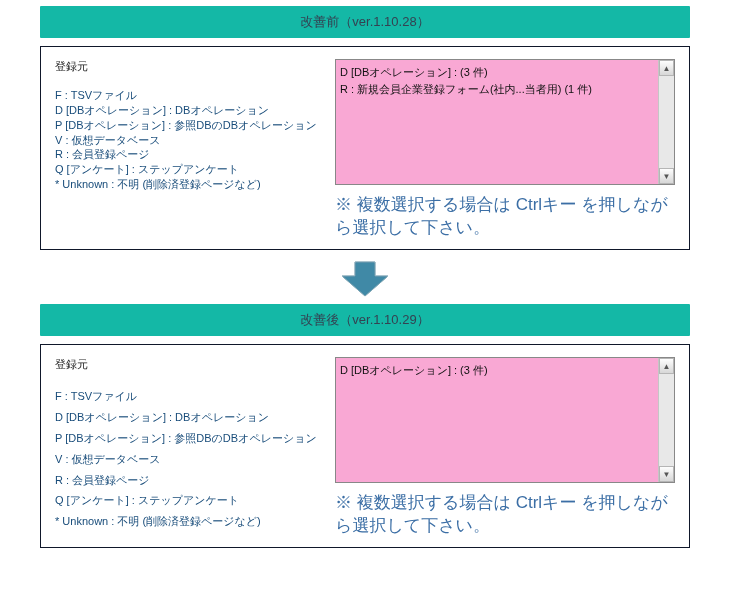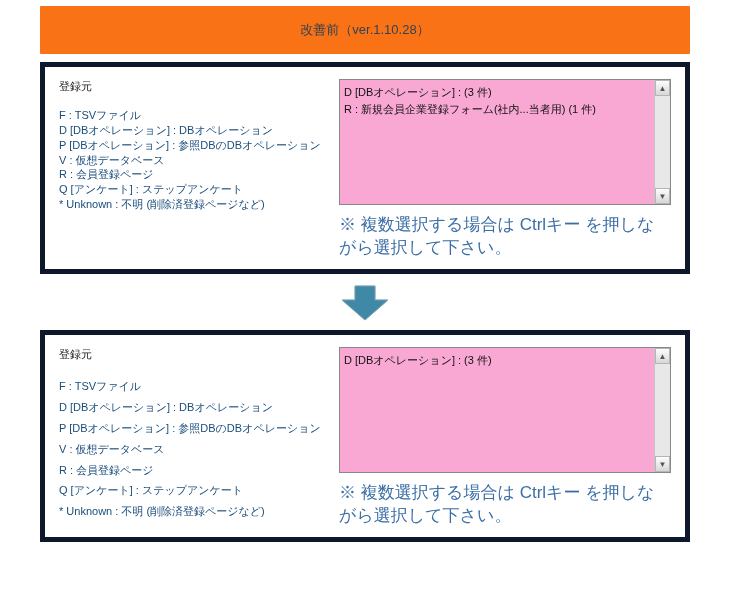--- a/index.html
+++ b/index.html
@@ -7,31 +7,31 @@
     margin: 0;
     padding: 0;
     font-family: "MS PGothic", "Hiragino Kaku Gothic Pro", Meiryo, sans-serif;
     font-size: 11px;
     background: #fff;
     width: 730px;
     height: 600px;
   }
   .wrap { width: 730px; padding: 0 40px; }
   .header-bar {
-    background: #f97316;
+    background: #14b8a6;
     color: #344252;
     text-align: center;
-    padding: 15px 0;
+    padding: 7px 0;
     font-size: 13px;
     margin-top: 6px;
     border-radius: 1px;
   }
   .panel {
     margin-top: 8px;
-    border: 5px solid #0f172a;
+    border: 1px solid #0f172a;
     padding: 12px 14px 10px 14px;
     display: flex;
     gap: 10px;
     align-items: flex-start;
   }
   .left-col {
     flex: 0 0 270px;
     color: #184c7a;
     font-size: 11px;
   }
@@ -122,20 +122,21 @@
     </div>
   </div>
 
   <div class="arrow-row">
     <svg class="arrow-icon" viewBox="0 0 50 38">
       <path d="M15 2 H35 V16 H48 L25 36 L2 16 H15 Z" fill="#4089a6" stroke="#2a6b85" stroke-width="1"></path>
       <path d="M15 2 H35 V16 H48 L25 36 L2 16 H15 Z" fill="none" stroke="#ffffff" stroke-width="0.8" stroke-opacity="0.5"></path>
     </svg>
   </div>
 
+  <div class="header-bar">改善後（ver.1.10.29）</div>
 
   <div class="panel">
     <div class="left-col">
       <div class="left-title">登録元</div>
       <div class="legend-loose">
         <div>F : TSVファイル</div>
         <div>D [DBオペレーション] : DBオペレーション</div>
         <div>P [DBオペレーション] : 参照DBのDBオペレーション</div>
         <div>V : 仮想データベース</div>
         <div>R : 会員登録ページ</div>

